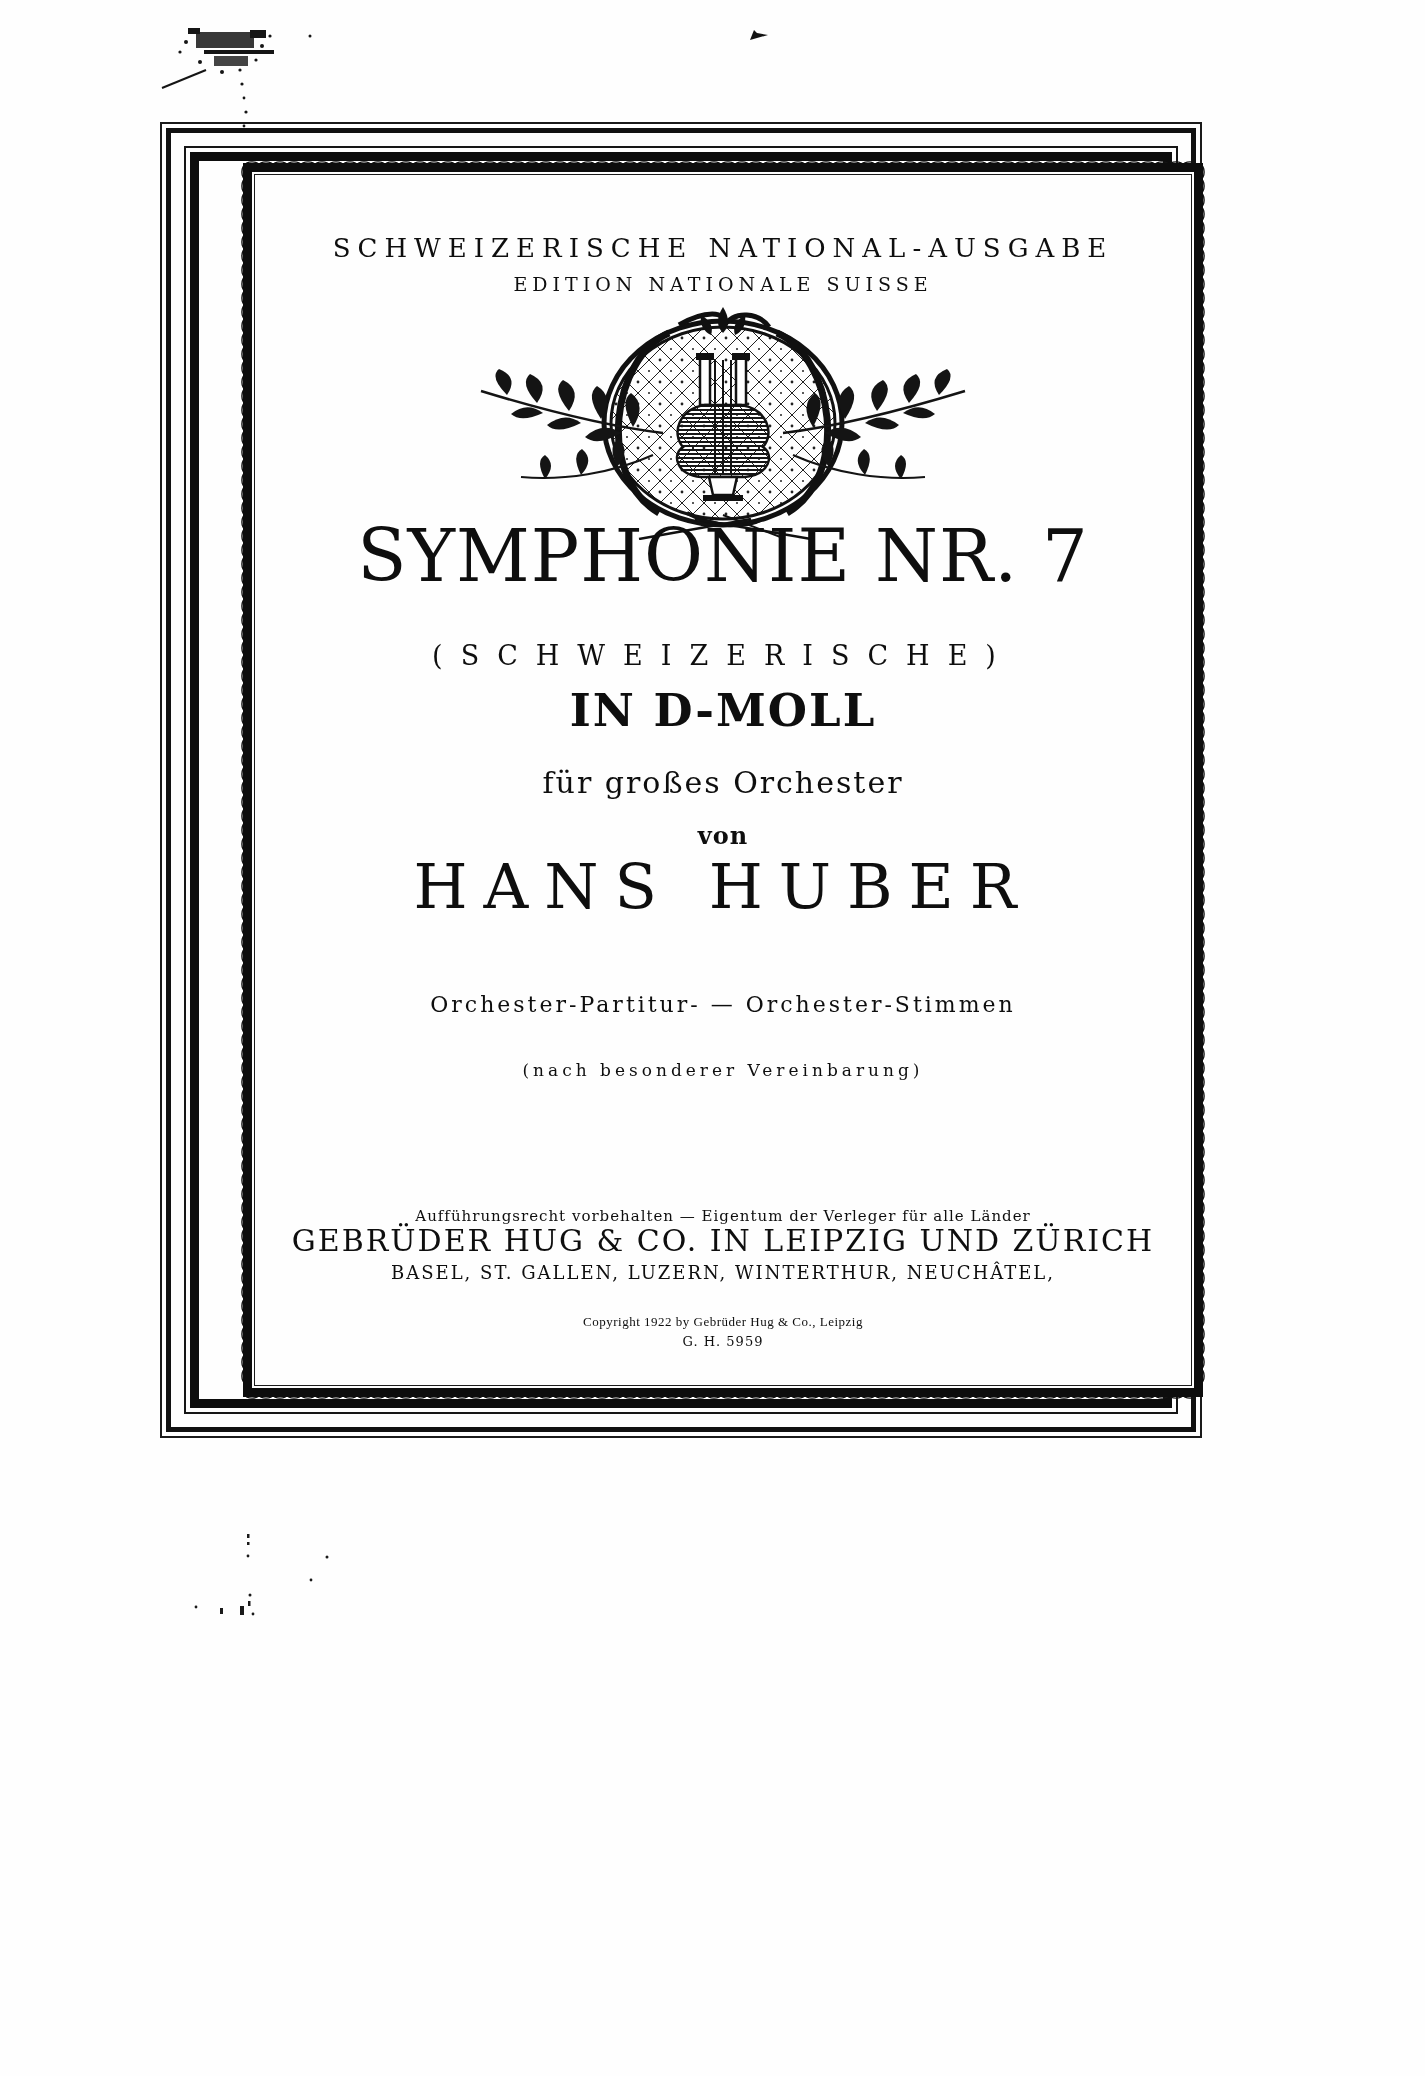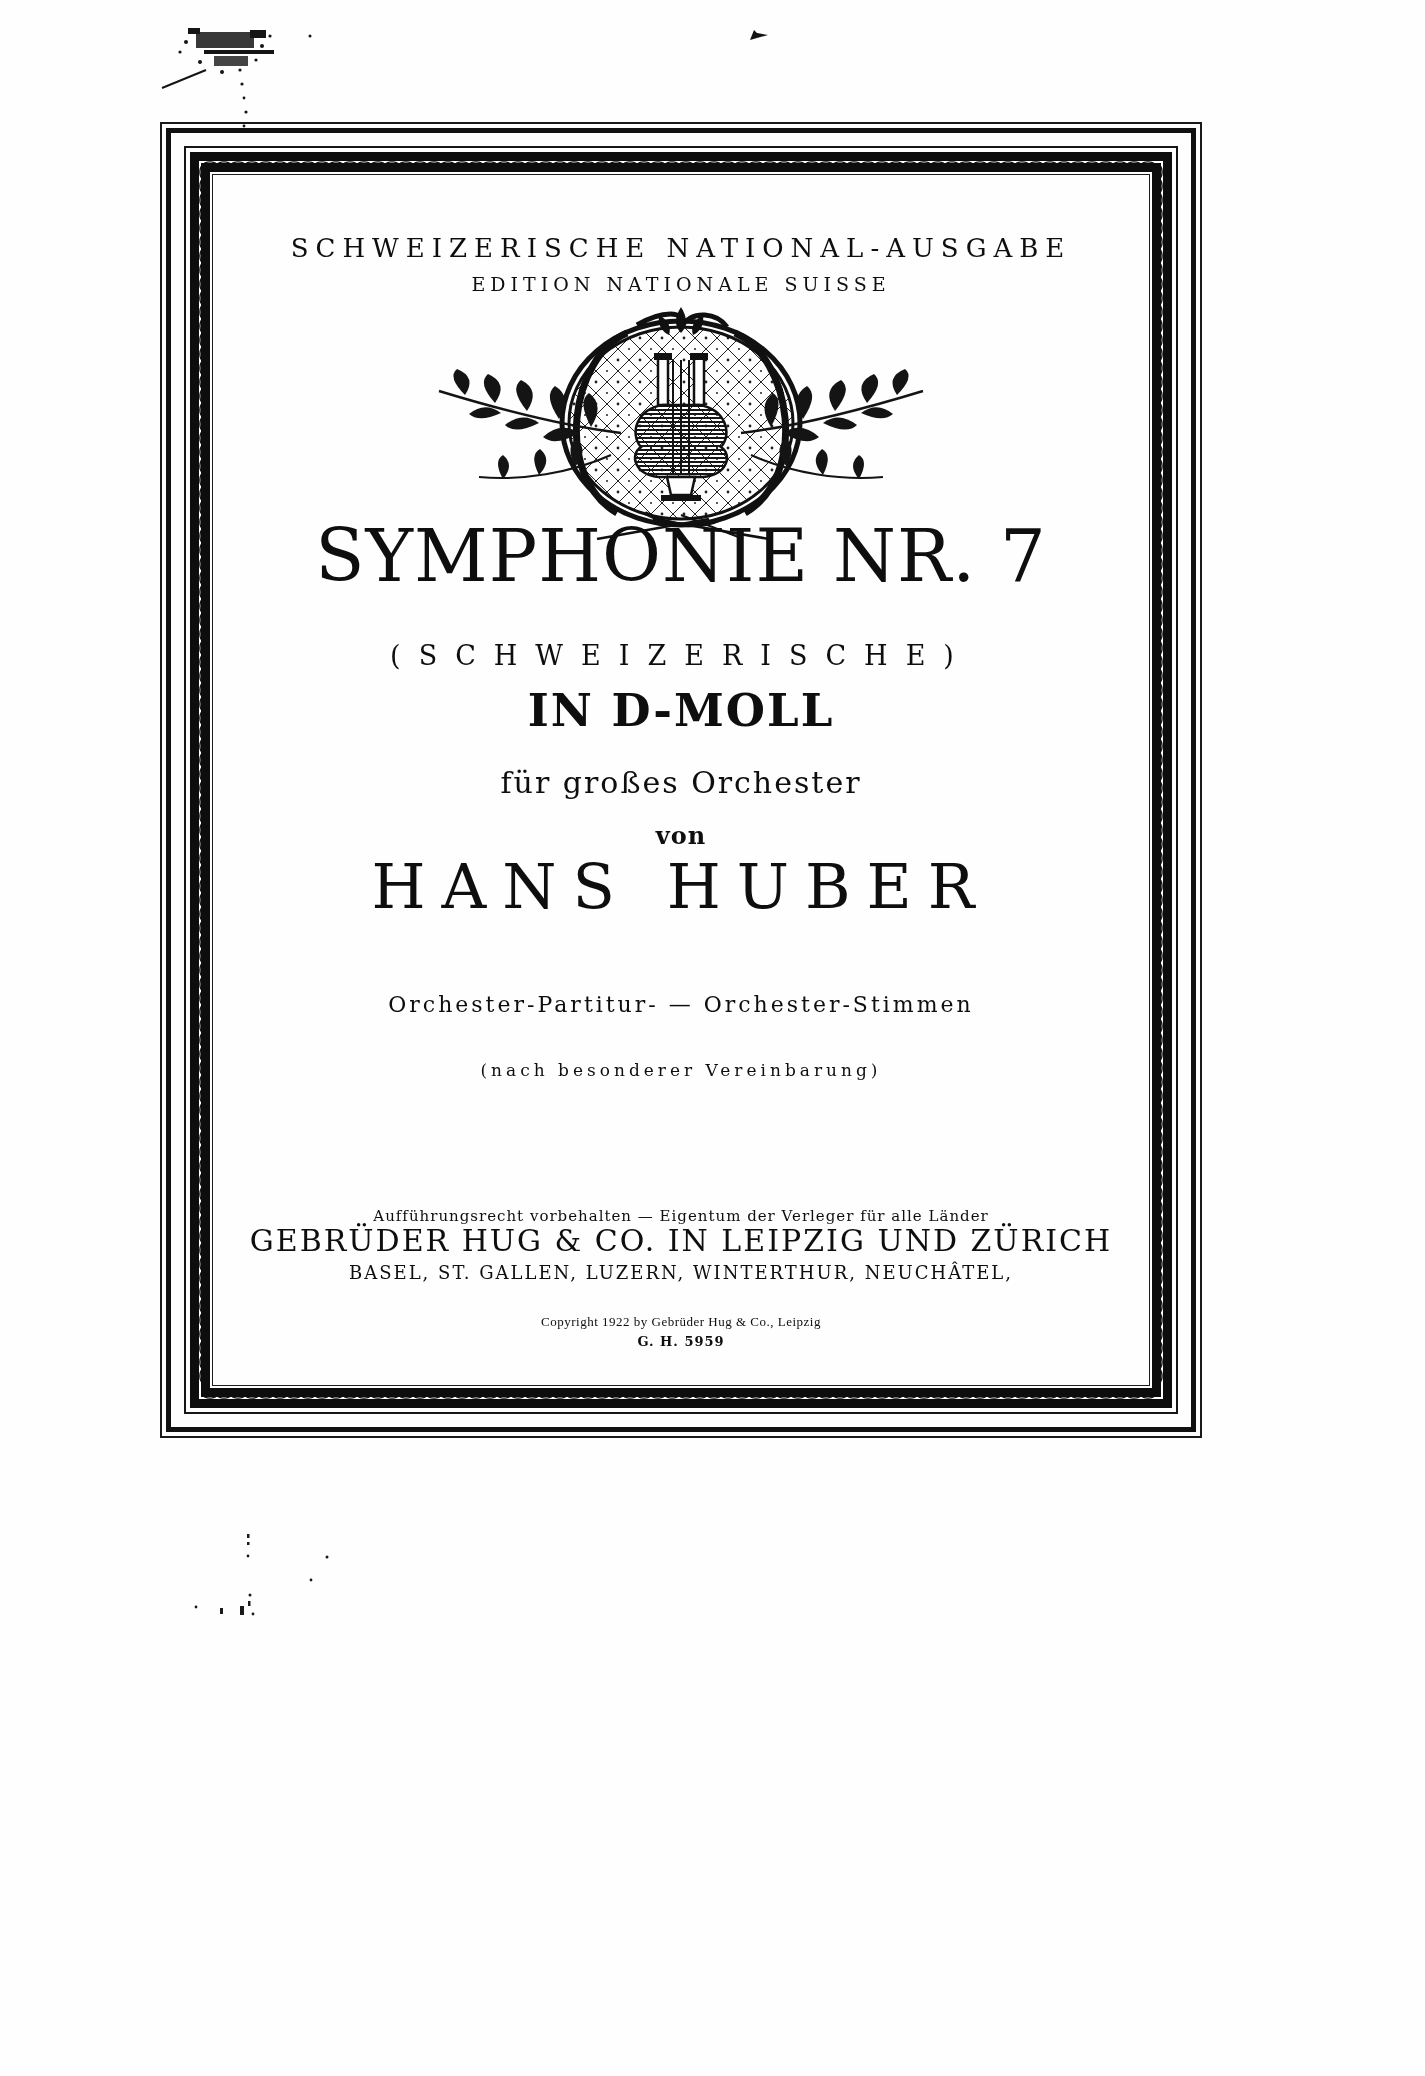--- a/index.html
+++ b/index.html
@@ -9,21 +9,21 @@
     background:#fefefe; overflow:hidden;
     font-family:"DejaVu Serif","Liberation Serif",serif;
     color:#0e0e0e;
   }
   
   .frame { position:absolute; left:160px; top:122px; width:1042px; height:1316px; }
   .f0 { width:100%; height:100%; border:2px solid #1a1a1a; padding:4px; }
   .f1 { width:100%; height:100%; border:5px solid #111; padding:13px; }
   .f2 { width:100%; height:100%; border:2px solid #161616; padding:4px; }
   .f4 { width:100%; height:100%; border:9px solid #0d0d0d; }
-  .gutter { width:100%; height:100%; padding:2px; position:relative; }
+  .gutter { width:100%; height:100%; padding:2px; position:relative;margin-left:42px; }
   .wave-svg { position:absolute; inset:0; pointer-events:none; }
   .wave-svg path { fill:none; stroke:#141414; stroke-width:1.4; }
   .f5 { width:100%; height:100%; border:9px solid #0d0d0d; position:relative; background:#fefefe; }
   .f6 { position:absolute; inset:2px; border:1px solid #1c1c1c; pointer-events:none; }
   .content { position:absolute; inset:0; }
   
   .tline { position:absolute; left:0; width:100%; text-align:center; white-space:nowrap; line-height:1.12; }
   .hdr1      { top:62px;   font-size:26px; letter-spacing:7px;  }
   .hdr2      { top:102px;  font-size:19px; letter-spacing:5px;  }
   .title     { top:344px;  font-size:72px; letter-spacing:1px;  }
@@ -32,21 +32,21 @@
   .scoring   { top:594px;  font-size:30px; letter-spacing:2px;  }
   .vonline   { top:651px;  font-size:24px; letter-spacing:1px;font-weight:bold;  }
   .composer  { top:680px;  font-size:62px; letter-spacing:16px; }
   .partitur  { top:821px;  font-size:22px; letter-spacing:3px;  }
   .vereinb   { top:889px;  font-size:17px; letter-spacing:4px;  }
   .rights    { top:1036px; font-size:15px; letter-spacing:1px;  }
   .publisher { top:1052px; font-size:30px; letter-spacing:2px;  }
   .cities1   { top:1091px; font-size:18px; letter-spacing:2px;  }
   .cities2   { top:1112px; font-size:18px; letter-spacing:2px;  }
   .copyright { top:1143px; font-size:13px; letter-spacing:0.5px;font-family:Liberation Serif, serif;}
-  .plate     { top:1163px; font-size:13px; letter-spacing:1px;font-weight:bold;  }
+  .plate     { top:1163px; font-size:13px; letter-spacing:1px;  }
   
   .emblem { position:absolute; top:133px; left:50%; transform:translateX(-50%); }
   
   .artifacts { position:absolute; inset:0; pointer-events:none; }
 </style>
 </head>
 <body>
 
 <div class="page">
 

